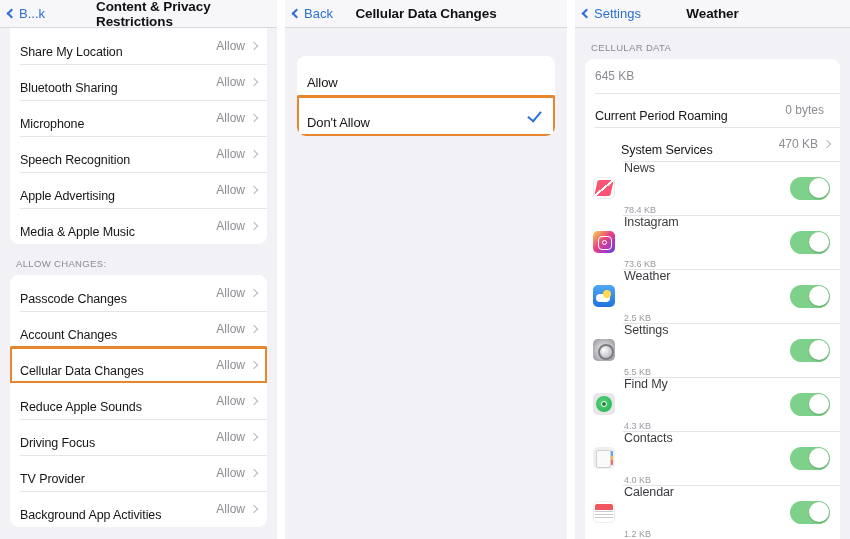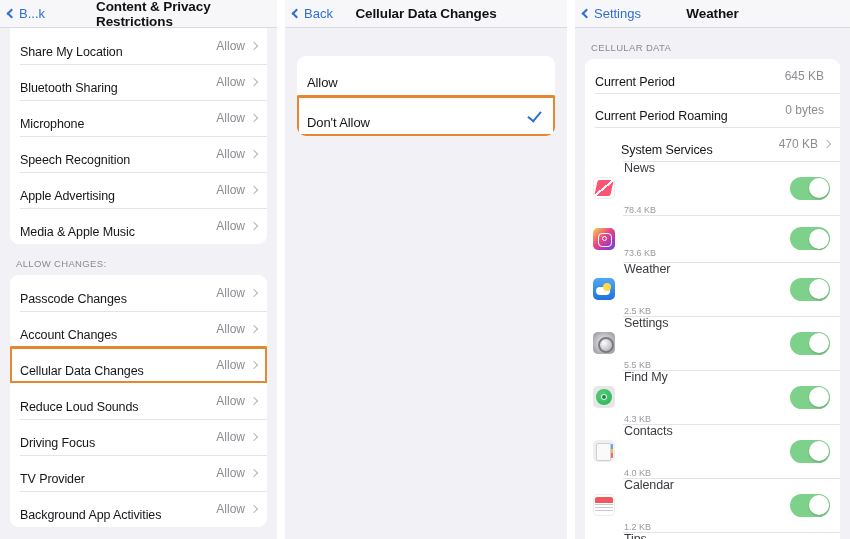--- a/index.html
+++ b/index.html
@@ -338,21 +338,21 @@
 
         <div class="hl-wrap">
           <div class="row">
             <span class="row-label">Cellular Data Changes</span>
             <span class="row-value">Allow</span>
             <span class="chev-right"></span>
           </div>
         </div>
 
         <div class="row">
-          <span class="row-label">Reduce Loud Sounds</span>
+          <span class="row-label">Reduce Apple Sounds</span>
           <span class="row-value">Allow</span>
           <span class="chev-right"></span>
         </div>
         <div class="row">
           <span class="row-label">Driving Focus</span>
           <span class="row-value">Allow</span>
           <span class="chev-right"></span>
         </div>
         <div class="row">
           <span class="row-label">TV Provider</span>
@@ -411,21 +411,20 @@
       <div class="nav-title">Weather</div>
     </div>
 
     <div class="body">
 
       <div class="grp-header">CELLULAR DATA</div>
 
       <div class="group">
 
         <div class="row r-row">
-          <span class="row-label">Current Period</span>
           <span class="row-value">645 KB</span>
         </div>
 
         <div class="row r-row">
           <span class="row-label">Current Period Roaming</span>
           <span class="row-value">0 bytes</span>
         </div>
 
         <div class="row r-row r-indent">
           <span class="row-label">System Services</span>
@@ -442,20 +441,21 @@
           <span class="toggle">
               <span class="knob"></span>
             </span>
         </div>
 
         <div class="app-row">
           <span class="app-icon ic-insta">
               <span class="ring"></span>
             </span>
           <span class="app-text">
+            <span class="app-name">Instagram</span>
             <span class="app-size">73.6 KB</span>
           </span>
           <span class="toggle">
               <span class="knob"></span>
             </span>
         </div>
 
         <div class="app-row">
           <span class="app-icon ic-weather">
               <span class="cloud"></span>

